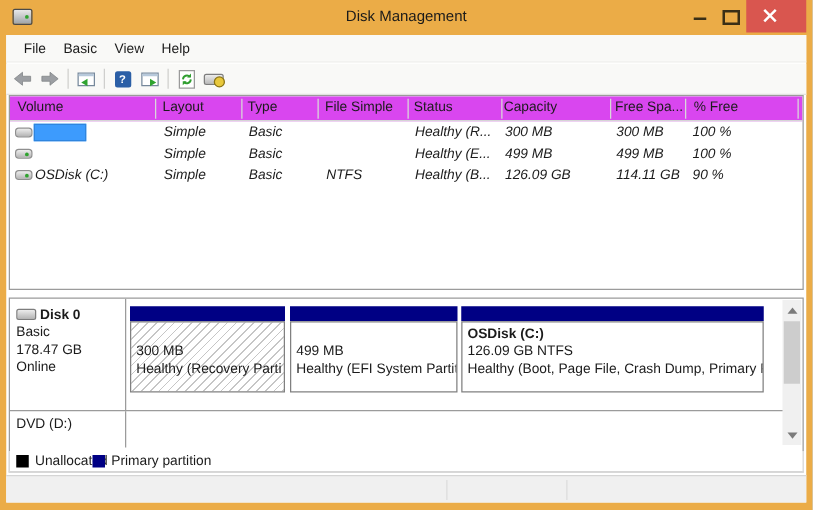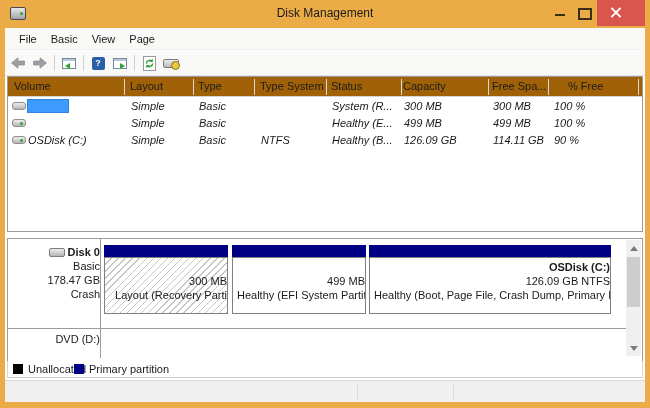--- a/index.html
+++ b/index.html
@@ -48,23 +48,23 @@
   .help-ico{width:13px;height:13px;background:#2B5FA6;border-radius:2px;color:#FFF;
     font-weight:bold;font-size:9px;line-height:13px;text-align:center;}
   .page-ico{position:relative;width:13px;height:15px;border:1px solid #9A9A9A;background:#FFF;}
   .hdd-gear{position:relative;width:16px;height:9px;border:1px solid #7D7D7D;border-radius:2px;
     background:linear-gradient(#ECECEC,#B9B9B9);}
   .hdd-gear:after{content:"";position:absolute;right:-2px;bottom:-3px;width:7px;height:7px;
     border-radius:50%;background:#E8C83C;border:1px solid #8A7314;}
   
   .pane{position:absolute;left:2px;width:636px;background:#FFF;border:1px solid #9B9B9B;}
   .top-pane{top:48px;height:156px;overflow:hidden;}
-  .bottom-pane{top:210px;height:140px;overflow:hidden;text-align:right;}
-  
-  .lv-header{position:absolute;left:0;top:0;width:100%;height:20px;background:#a16207;border-bottom:1px solid #D5D5D5;}
+  .bottom-pane{top:210px;height:140px;overflow:hidden;}
+  
+  .lv-header{position:absolute;left:0;top:0;width:100%;height:20px;background:#d946ef;border-bottom:1px solid #D5D5D5;}
   .hcell{position:absolute;top:3px;color:#1B1B1B;white-space:nowrap;}
   .hsep{position:absolute;top:2px;width:1px;height:16px;background:#D9D9D9;}
   
   .lv-row{position:absolute;left:0;width:100%;height:17px;font-style:italic;}
   .cell{position:absolute;top:2px;white-space:nowrap;}
   .hdd-icon{position:absolute;left:4px;top:4px;width:14px;height:8px;border:1px solid #8F8F8F;
     border-radius:3px;background:linear-gradient(#EDEDED,#B5B5B5);}
   .hdd-icon.dot:after{content:"";position:absolute;right:2px;top:2px;width:3px;height:3px;background:#2FA32F;border-radius:50%;}
   .sel-rect{position:absolute;left:19px;top:1px;width:42px;height:14px;background:#3D9BFD;border:1px solid #2F85DE;}
   
@@ -118,21 +118,21 @@
     <span class="btn-max"></span>
     <span class="btn-close"></span>
   </div>
 
   <div class="client">
 
     <div class="menubar">
       <span class="menu-item">File</span>
       <span class="menu-item">Basic</span>
       <span class="menu-item">View</span>
-      <span class="menu-item">Page</span>
+      <span class="menu-item">Help</span>
     </div>
 
     <div class="toolbar">
       <span class="tbtn">
         <span>
           <svg width="16" height="14" viewBox="0 0 16 14">
               <path d="M1.5 7 8 1.8 V5 h6.5 v4 H8 v3.2 Z" fill="#9C9FA3" stroke="#7E8184" stroke-width="0.6"></path>
             </svg>
         </span>
       </span>
@@ -174,41 +174,41 @@
       <span class="tbtn">
         <span class="hdd-gear"></span>
       </span>
     </div>
 
     <div class="pane top-pane">
       <div class="lv-header">
         <span class="hcell" style="left:6px">Volume</span>
         <span class="hcell" style="left:122px">Layout</span>
         <span class="hcell" style="left:190px">Type</span>
-        <span class="hcell" style="left:252px">Type System</span>
+        <span class="hcell" style="left:252px">File Simple</span>
         <span class="hcell" style="left:323px">Status</span>
         <span class="hcell" style="left:395px">Capacity</span>
         <span class="hcell" style="left:484px">Free Spa...</span>
-        <span class="hcell" style="left:560px">% Free</span>
+        <span class="hcell" style="left:547px">% Free</span>
         <span class="hsep" style="left:116px"></span>
         <span class="hsep" style="left:185px"></span>
         <span class="hsep" style="left:246px"></span>
         <span class="hsep" style="left:318px"></span>
         <span class="hsep" style="left:393px"></span>
         <span class="hsep" style="left:480px"></span>
         <span class="hsep" style="left:540px"></span>
         <span class="hsep" style="left:630px"></span>
       </div>
 
       <div class="lv-row" style="top:21px">
         <span class="hdd-icon"></span>
         <span class="sel-rect"></span>
         <span class="cell" style="left:123px">Simple</span>
         <span class="cell" style="left:191px">Basic</span>
-        <span class="cell" style="left:324px">System (R...</span>
+        <span class="cell" style="left:324px">Healthy (R...</span>
         <span class="cell" style="left:396px">300 MB</span>
         <span class="cell" style="left:485px">300 MB</span>
         <span class="cell" style="left:546px">100 %</span>
       </div>
 
       <div class="lv-row" style="top:38px">
         <span class="hdd-icon dot"></span>
         <span class="cell" style="left:123px">Simple</span>
         <span class="cell" style="left:191px">Basic</span>
         <span class="cell" style="left:324px">Healthy (E...</span>
@@ -229,28 +229,28 @@
         <span class="cell" style="left:546px">90 %</span>
       </div>
     </div>
 
     <div class="pane bottom-pane">
 
       <div class="disk-label">
         <div class="dl-line bold"><span class="disk-ico"></span><span>Disk 0</span></div>
         <div class="dl-line">Basic</div>
         <div class="dl-line">178.47 GB</div>
-        <div class="dl-line">Crash</div>
+        <div class="dl-line">Online</div>
       </div>
 
       <div class="part" style="left:96px;width:124px">
         <div class="bar"></div>
         <div class="pbody hatched pad">
           <div class="pline">300 MB</div>
-          <div class="pline">Layout (Recovery Parti</div>
+          <div class="pline">Healthy (Recovery Parti</div>
         </div>
       </div>
 
       <div class="part" style="left:224px;width:134px">
         <div class="bar"></div>
         <div class="pbody pad">
           <div class="pline">499 MB</div>
           <div class="pline">Healthy (EFI System Partit</div>
         </div>
       </div>

